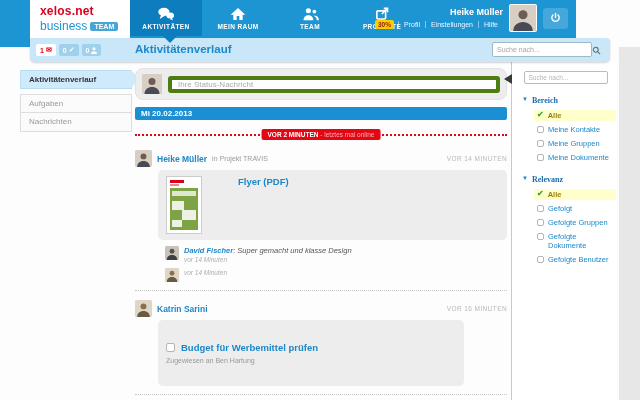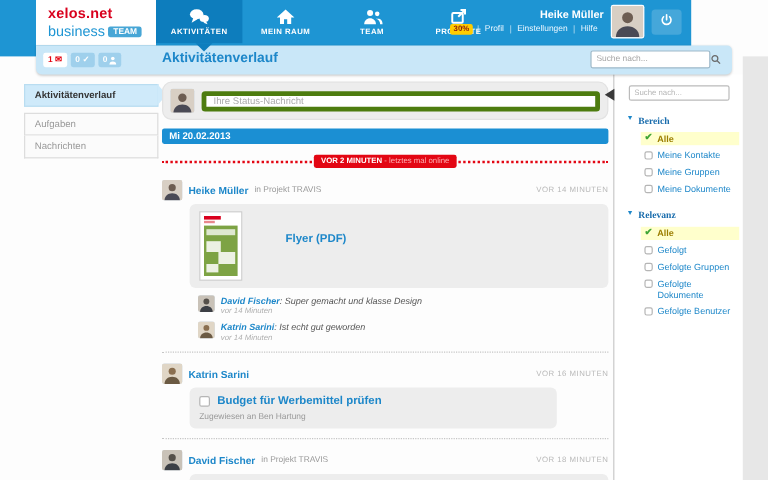--- a/index.html
+++ b/index.html
@@ -94,33 +94,33 @@
   .online-badge .rest { color:#ffaeb2; font-weight:normal; }
 
   .item-head { display:flex; align-items:center; gap:5px; margin-top:9px; }
   .ih-avatar { width:17px; height:17px; }
   .i-author { font-size:8.5px; font-weight:bold; color:#1d87c9; cursor:pointer; }
   .i-context { font-size:7px; color:#9a9a9a; }
   .i-time { margin-left:auto; font-size:6.5px; color:#b8b8b8; letter-spacing:.4px; }
 
   .att { margin:3px 0 0 23px; background:#ededed; border-radius:5px; padding:6px 8px;
     display:flex; gap:12px; align-items:flex-start; }
-  .att-title { font-size:9.5px; font-weight:bold; color:#1d87c9; margin-top:18px; cursor:pointer;padding-left:24px; }
+  .att-title { font-size:9.5px; font-weight:bold; color:#1d87c9; margin-top:0; cursor:pointer;padding-left:24px; }
 
   .thumb-flyer { width:36px; height:58px; background:#fff; border:1px solid #ccc;
     padding:3px; display:flex; flex-direction:column; flex:none; }
   .f-logo { width:14px; height:3px; background:#d9001d; margin-bottom:1px; }
   .f-logo2 { width:9px; height:2px; background:#e8888d; }
   .f-body { flex:1; background:#7da344; margin-top:2px; position:relative; }
   .f-band { position:absolute; top:3px; left:2px; right:2px; height:5px; background:rgba(255,255,255,.75); }
   .f-box1 { position:absolute; top:13px; left:2px; width:12px; height:9px; background:rgba(255,255,255,.85); }
   .f-box2 { position:absolute; top:22px; right:2px; width:14px; height:10px; background:rgba(255,255,255,.85); }
   .f-box3 { position:absolute; bottom:3px; left:2px; width:10px; height:7px; background:rgba(255,255,255,.85); }
 
-  .task { margin:3px 0 0 23px; width:306px; background:#ededed; border-radius:5px; padding:6px 8px; }
+  .task { margin:3px 0 0 23px; width:306px; background:#ededed; border-radius:5px; padding:22px 8px; }
   .task-row { display:flex; gap:6px; align-items:center; }
   .cb { width:9px; height:9px; background:#fff; border:1px solid #b5b5b5; border-radius:2px; flex:none; }
   .task-title { font-size:9.5px; font-weight:bold; color:#1d87c9; cursor:pointer; }
   .task-assigned { font-size:7px; color:#999; margin-top:4px; }
 
   .comments { margin:6px 0 0 30px;font-style:italic; }
   .comment { display:flex; gap:5px; margin-bottom:5px; }
   .c-avatar { width:14px; height:14px; }
   .c-line { font-size:7.5px; color:#555; }
   .c-name { color:#1d87c9; font-weight:bold; cursor:pointer; }
@@ -343,21 +343,20 @@
         </div>
         <div class="comment">
           <div class="avatar c-avatar">
             <svg viewBox="0 0 24 24">
                 <rect width="24" height="24" fill="#e0d6c6"></rect>
                 <circle cx="12" cy="9" r="4.2" fill="#8a6f50"></circle>
                 <path d="M3 24c0-5.2 4-8.4 9-8.4s9 3.2 9 8.4z" fill="#6b5a43"></path>
               </svg>
           </div>
           <div>
-            <div class="c-line"><span class="c-name">Katrin Sarini</span><span>: Ist echt gut geworden</span></div>
             <div class="c-time">vor 14 Minuten</div>
           </div>
         </div>
       </div>
       <div class="item-divider"></div>
     </div>
 
     <div>
       <div class="item-head">
         <div class="avatar ih-avatar">

